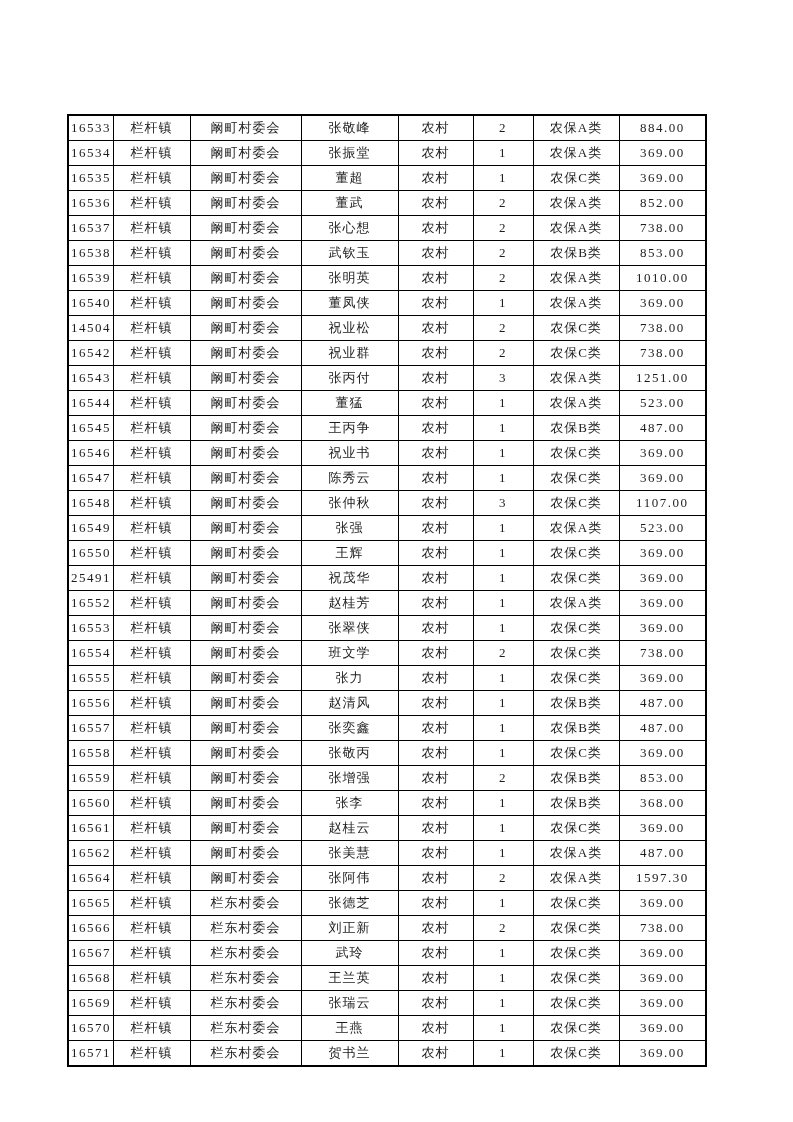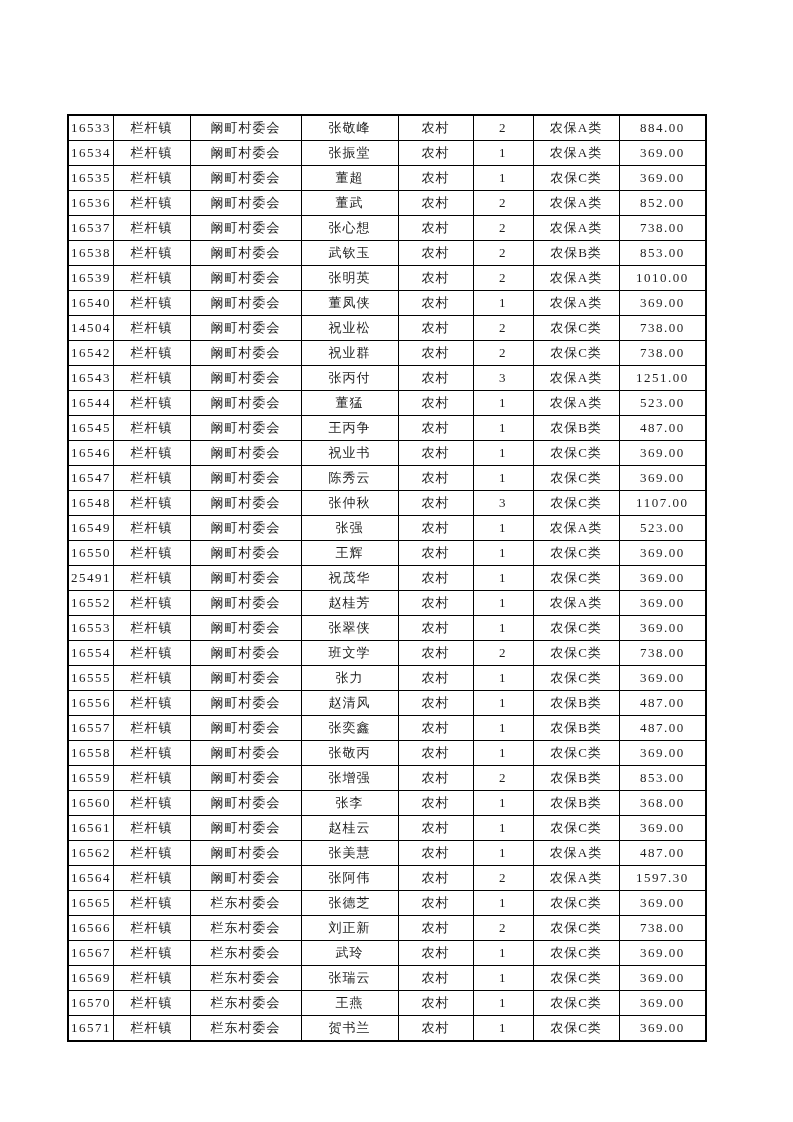--- a/index.html
+++ b/index.html
@@ -395,20 +395,30 @@
           <td class="cell-id">16567</td>
           <td class="cell-town">栏杆镇</td>
           <td class="cell-village">栏东村委会</td>
           <td class="cell-name">武玲</td>
           <td class="cell-residence">农村</td>
           <td class="cell-count">1</td>
           <td class="cell-category">农保C类</td>
           <td class="cell-amount">369.00</td>
         </tr>
         <tr>
+          <td class="cell-id">16568</td>
+          <td class="cell-town">栏杆镇</td>
+          <td class="cell-village">栏东村委会</td>
+          <td class="cell-name">王兰英</td>
+          <td class="cell-residence">农村</td>
+          <td class="cell-count">1</td>
+          <td class="cell-category">农保C类</td>
+          <td class="cell-amount">369.00</td>
+        </tr>
+        <tr>
           <td class="cell-id">16569</td>
           <td class="cell-town">栏杆镇</td>
           <td class="cell-village">栏东村委会</td>
           <td class="cell-name">张瑞云</td>
           <td class="cell-residence">农村</td>
           <td class="cell-count">1</td>
           <td class="cell-category">农保C类</td>
           <td class="cell-amount">369.00</td>
         </tr>
         <tr>

